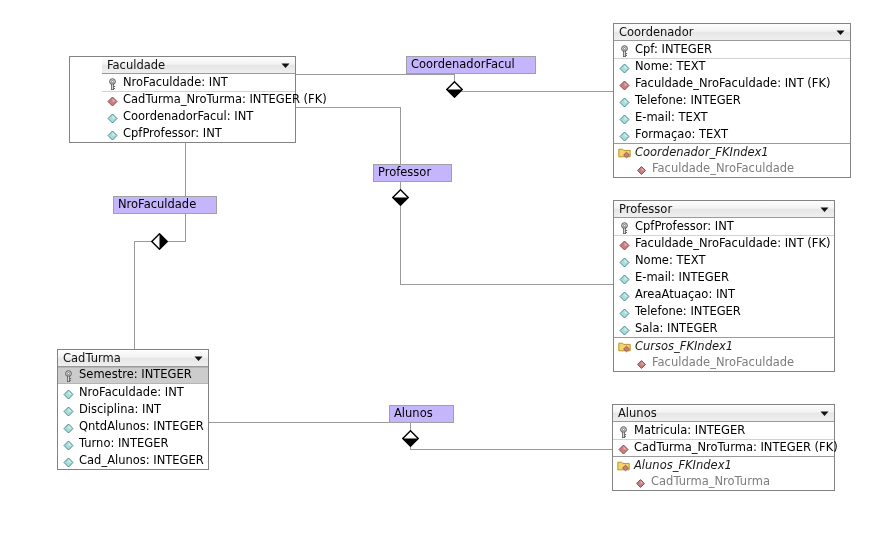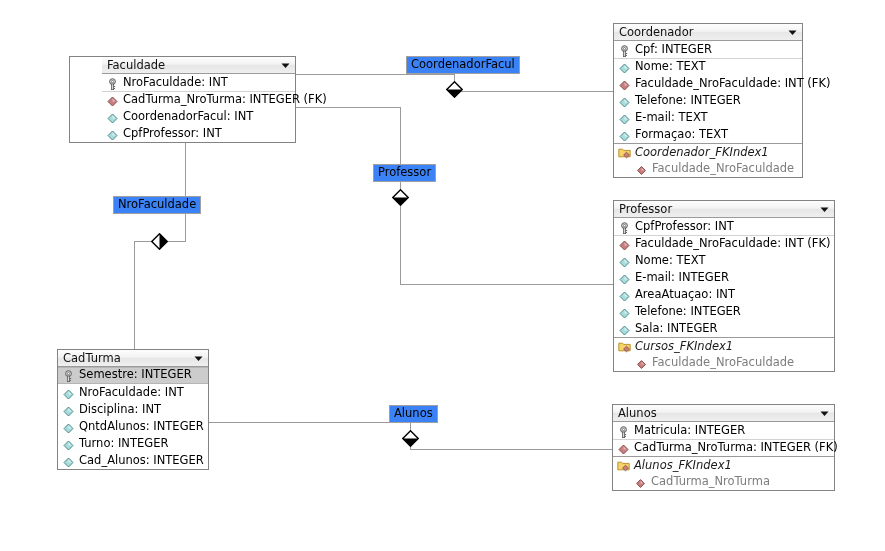--- a/index.html
+++ b/index.html
@@ -20,25 +20,25 @@
   .line {
     position: absolute;
     background: #9a9a9a;
   }
   .line.h { height: 1px; }
   .line.v { width: 1px; }
 
   
   .rel-label {
     position: absolute;
-    background: #3b82f6;
+    background: #c4b5fd;
     border: 1px solid #a0a0a0;
     font-size: 11.5px;
     color: #000000;
-    padding: 1px 4px 2px 4px;
+    padding: 1px 20px 2px 4px;
     line-height: 13px;
     white-space: nowrap;
   }
 
   
   .diamond {
     position: absolute;
     width: 17px;
     height: 17px;
   }
@@ -232,21 +232,21 @@
           <svg width="13" height="13" viewBox="0 0 13 13">
               <polygon points="6.5,2 11,6.5 6.5,11 2,6.5" fill="#a8dbdb" stroke="#4c8a8a" stroke-width="1"></polygon>
               <polygon points="6.5,3.3 9.7,6.5 6.5,6.5" fill="#d6f0f0"></polygon>
             </svg>
         </span>
         <span class="row-text">CpfProfessor: INT</span>
       </div>
     </div>
   </div>
 
-  <div class="entity" style="left:613px; top:23px; width:190px;">
+  <div class="entity" style="left:613px; top:23px; width:238px;">
     <div class="entity-header">
       <span class="entity-title">Coordenador</span>
       <span class="caret">
         <svg width="9" height="9" viewBox="0 0 9 9">
             <polygon points="0.5,2.5 8.5,2.5 4.5,7" fill="#111111"></polygon>
           </svg>
       </span>
     </div>
     <div class="entity-body">
       <div class="row">

